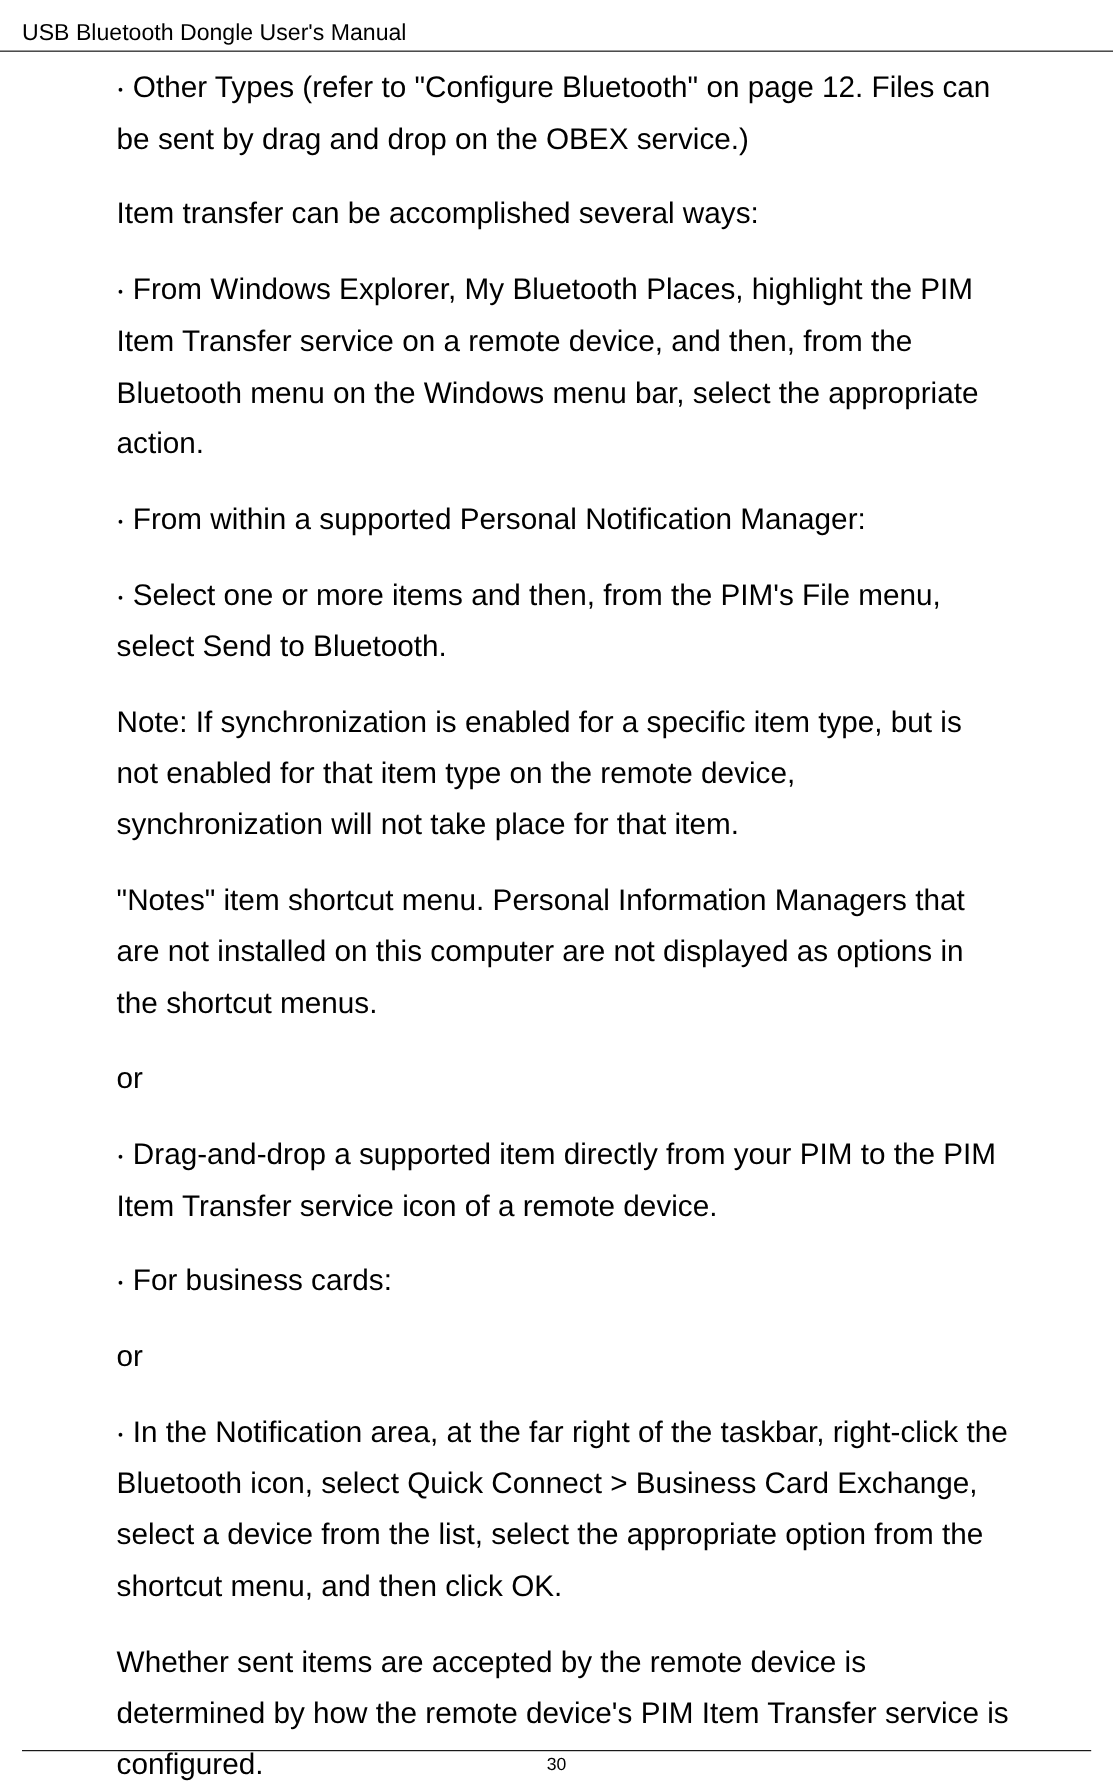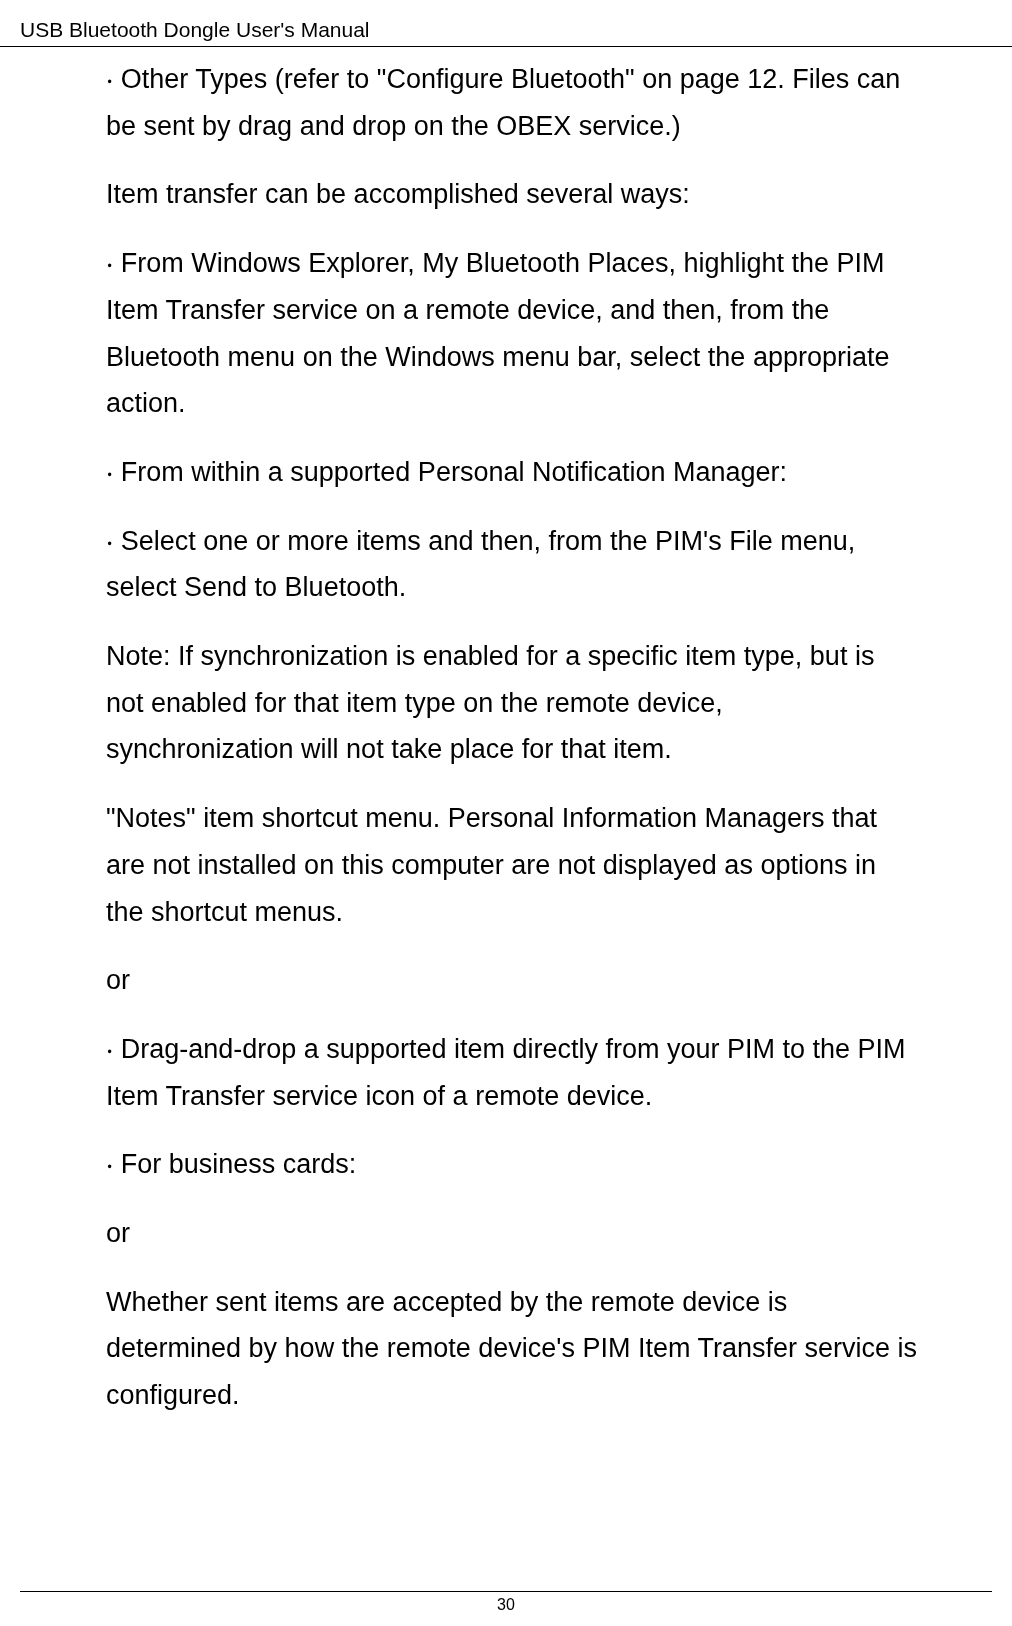--- a/index.html
+++ b/index.html
@@ -65,20 +65,21 @@
     <p class="para">Item transfer can be accomplished several ways:</p>
     <p class="para">‧  From Windows Explorer, My Bluetooth Places, highlight the PIM Item Transfer service on a remote device, and then, from the Bluetooth menu on the Windows menu bar, select the appropriate action.</p>
     <p class="para">‧  From within a supported Personal Notification Manager:</p>
     <p class="para">‧  Select one or more items and then, from the PIM's File menu, select Send to Bluetooth.</p>
     <p class="para">Note: If synchronization is enabled for a specific item type, but is not enabled for that item type on the remote device, synchronization will not take place for that item.</p>
     <p class="para">  "Notes" item shortcut menu. Personal Information Managers that are not installed on this computer are not displayed as options in the shortcut menus.</p>
     <p class="para">or</p>
     <p class="para">‧  Drag-and-drop a supported item directly from your PIM to the PIM Item Transfer service icon of a remote device.</p>
     <p class="para">‧  For business cards:</p>
     <p class="para">or</p>
+    <p class="para">‧  In the Notification area, at the far right of the taskbar, right-click the Bluetooth icon, select Quick Connect &gt; Business Card Exchange, select a device from the list, select the appropriate option from the shortcut menu, and then click OK.</p>
     <p class="para">Whether sent items are accepted by the remote device is determined by how the remote device's PIM Item Transfer service is configured.</p>
   </div>
 
   <div class="footer">
     <div class="footer-rule"></div>
     <span>30</span>
   </div>
 
 </div>
 

